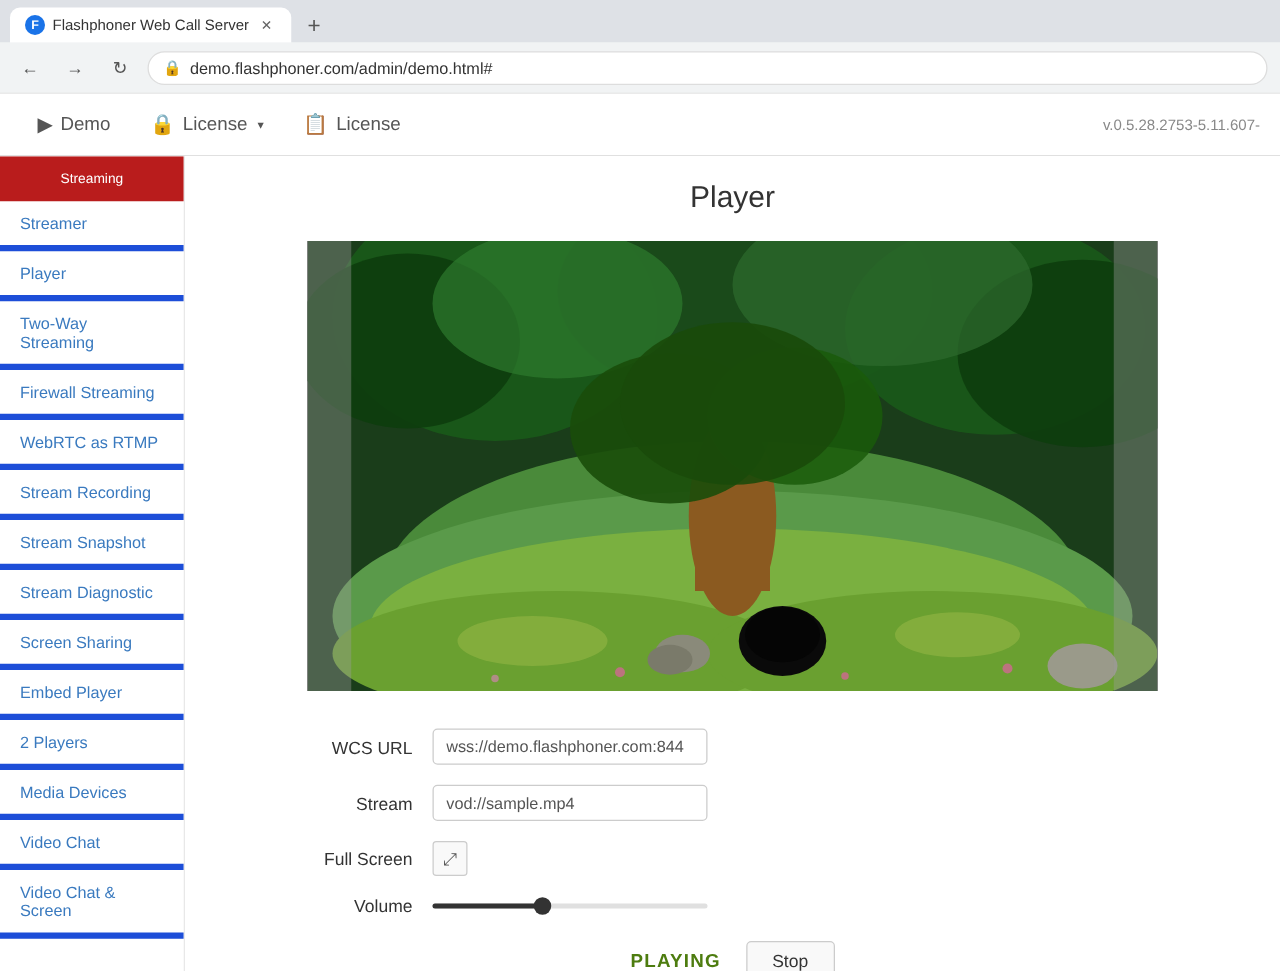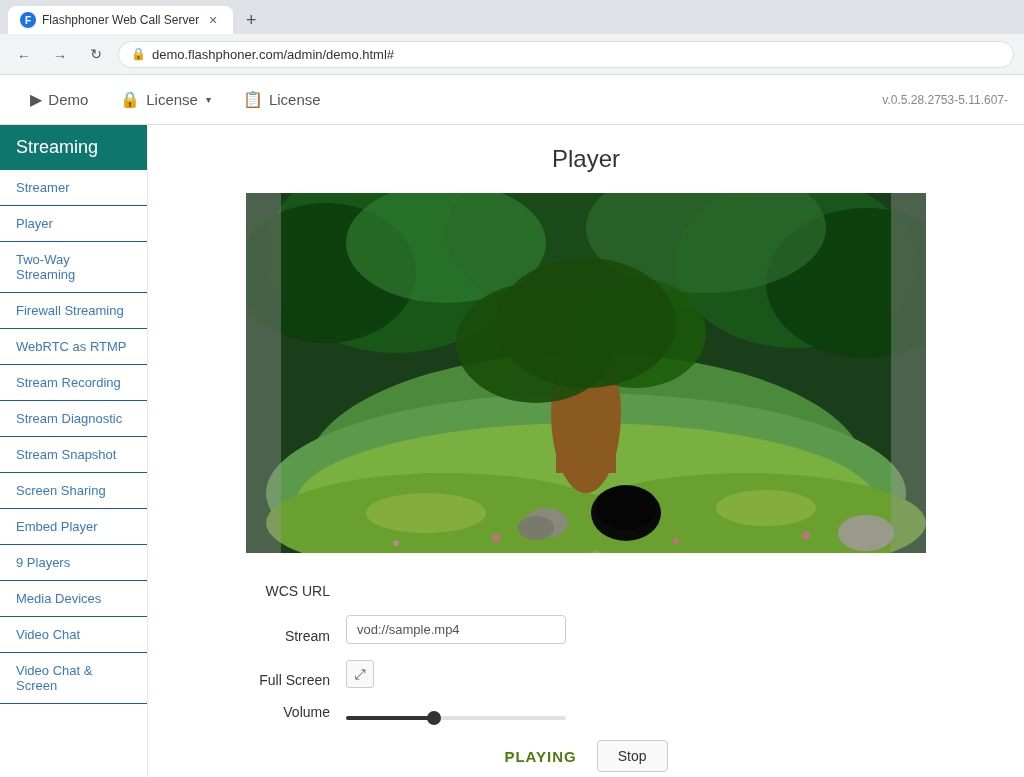--- a/index.html
+++ b/index.html
@@ -112,32 +112,33 @@
 
     
     .sidebar {
       width: 148px;
       background: #fff;
       border-right: 1px solid #e8e8e8;
       overflow-y: auto;
       flex-shrink: 0;
     }
     .sidebar-section {
-      background: #0f766e;
+      background: #b91c1c;
       color: #fff;
       padding: 12px 16px;
-      font-size: 18px;
+      font-size: 11px;
       font-weight: 500;
+      text-align: center;
     }
     .sidebar-item {
       padding: 10px 16px;
       font-size: 13px;
       color: #3a7abf;
       cursor: pointer;
-      border-bottom: 1px solid #1d4ed8;
+      border-bottom: 5px solid #1d4ed8;
     }
 
     
     .content-area {
       flex: 1;
       padding: 20px 30px;
       overflow-y: auto;
       background: #fff;
     }
     .page-title {
@@ -163,21 +164,21 @@
       position: relative;
     }
 
     
     .form-area {
       max-width: 720px;
       margin: 0 auto;
     }
     .form-row {
       display: flex;
-      align-items: flex-end;
+      align-items: center;
       margin-bottom: 16px;
     }
     .form-label {
       width: 120px;
       text-align: right;
       padding-right: 16px;
       font-size: 14px;
       color: #333;
       font-weight: 500;
     }
@@ -324,33 +325,33 @@
     <div class="sidebar-item">
       <span>Firewall Streaming</span>
     </div>
     <div class="sidebar-item">
       <span>WebRTC as RTMP</span>
     </div>
     <div class="sidebar-item">
       <span>Stream Recording</span>
     </div>
     <div class="sidebar-item">
+      <span>Stream Snapshot</span>
+    </div>
+    <div class="sidebar-item">
       <span>Stream Diagnostic</span>
     </div>
     <div class="sidebar-item">
-      <span>Stream Snapshot</span>
-    </div>
-    <div class="sidebar-item">
       <span>Screen Sharing</span>
     </div>
     <div class="sidebar-item">
       <span>Embed Player</span>
     </div>
     <div class="sidebar-item">
-      <span>9 Players</span>
+      <span>2 Players</span>
     </div>
     <div class="sidebar-item">
       <span>Media Devices</span>
     </div>
     <div class="sidebar-item">
       <span>Video Chat</span>
     </div>
     <div class="sidebar-item">
       <span>Video Chat &amp; Screen</span>
     </div>
@@ -407,20 +408,21 @@
           <rect x="0" y="0" width="35" height="360" fill="#9a9a9a" opacity="0.4"></rect>
 
           <rect x="645" y="0" width="35" height="360" fill="#9a9a9a" opacity="0.4"></rect>
         </svg>
       </div>
     </div>
 
     <div class="form-area">
       <div class="form-row">
         <label class="form-label">WCS URL</label>
+        <input class="form-input" type="text" value="wss://demo.flashphoner.com:844" style="">
       </div>
       <div class="form-row">
         <label class="form-label">Stream</label>
         <input class="form-input" type="text" value="vod://sample.mp4" style="">
       </div>
       <div class="form-row">
         <label class="form-label">Full Screen</label>
         <div class="fullscreen-btn">
           <span>⤢</span>
         </div>

